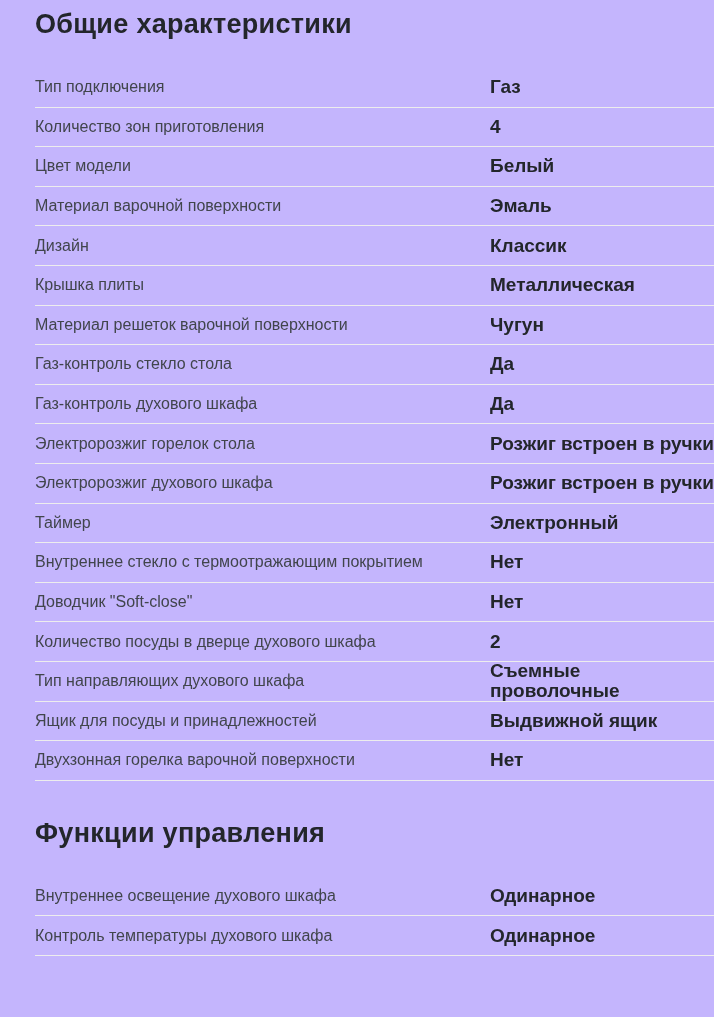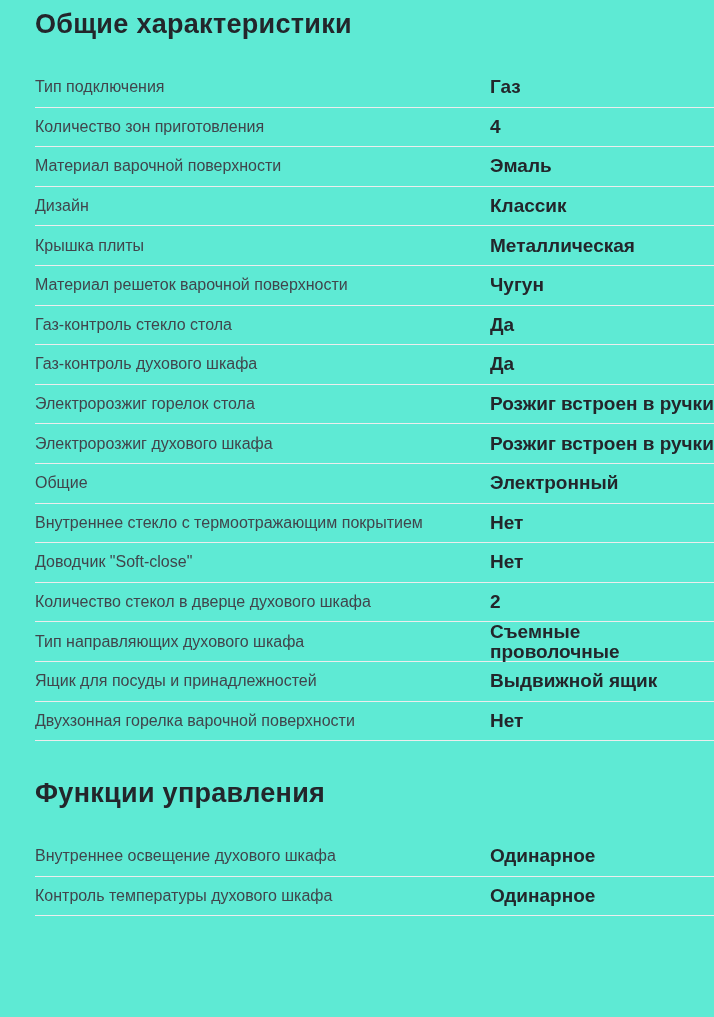--- a/index.html
+++ b/index.html
@@ -6,21 +6,21 @@
   html, body {
     margin: 0;
     padding: 0;
     background: #ffffff;
     font-family: "Liberation Sans", "DejaVu Sans", sans-serif;
   }
   .page {
     width: 714px;
     min-height: 1017px;
     padding: 9px 0 10px 35px;
-    background: #5eead4;
+    background: #c4b5fd;
   }
   .spec-section + .spec-section {
     margin-top: 37px;
   }
   .section-title {
     margin: 0;
     font-size: 27px;
     line-height: 30px;
     font-weight: 800;
     letter-spacing: 0.3px;
@@ -62,20 +62,24 @@
       <div class="spec-table">
         <div class="spec-row">
           <div class="spec-label">Тип подключения</div>
           <div class="spec-value">Газ</div>
         </div>
         <div class="spec-row">
           <div class="spec-label">Количество зон приготовления</div>
           <div class="spec-value">4</div>
         </div>
         <div class="spec-row">
+          <div class="spec-label">Цвет модели</div>
+          <div class="spec-value">Белый</div>
+        </div>
+        <div class="spec-row">
           <div class="spec-label">Материал варочной поверхности</div>
           <div class="spec-value">Эмаль</div>
         </div>
         <div class="spec-row">
           <div class="spec-label">Дизайн</div>
           <div class="spec-value">Классик</div>
         </div>
         <div class="spec-row">
           <div class="spec-label">Крышка плиты</div>
           <div class="spec-value">Металлическая</div>
@@ -94,33 +98,33 @@
         </div>
         <div class="spec-row">
           <div class="spec-label">Электророзжиг горелок стола</div>
           <div class="spec-value">Розжиг встроен в ручки</div>
         </div>
         <div class="spec-row">
           <div class="spec-label">Электророзжиг духового шкафа</div>
           <div class="spec-value">Розжиг встроен в ручки</div>
         </div>
         <div class="spec-row">
-          <div class="spec-label">Общие</div>
+          <div class="spec-label">Таймер</div>
           <div class="spec-value">Электронный</div>
         </div>
         <div class="spec-row">
           <div class="spec-label">Внутреннее стекло с термоотражающим покрытием</div>
           <div class="spec-value">Нет</div>
         </div>
         <div class="spec-row">
           <div class="spec-label">Доводчик "Soft-close"</div>
           <div class="spec-value">Нет</div>
         </div>
         <div class="spec-row">
-          <div class="spec-label">Количество стекол в дверце духового шкафа</div>
+          <div class="spec-label">Количество посуды в дверце духового шкафа</div>
           <div class="spec-value">2</div>
         </div>
         <div class="spec-row">
           <div class="spec-label">Тип направляющих духового шкафа</div>
           <div class="spec-value">Съемные проволочные</div>
         </div>
         <div class="spec-row">
           <div class="spec-label">Ящик для посуды и принадлежностей</div>
           <div class="spec-value">Выдвижной ящик</div>
         </div>

